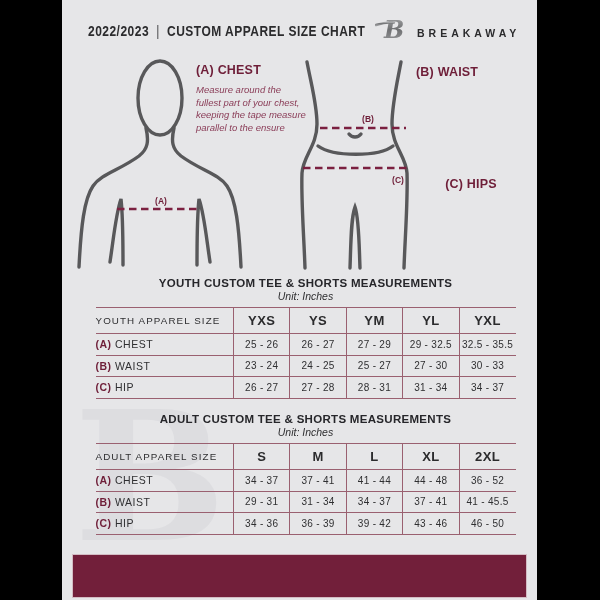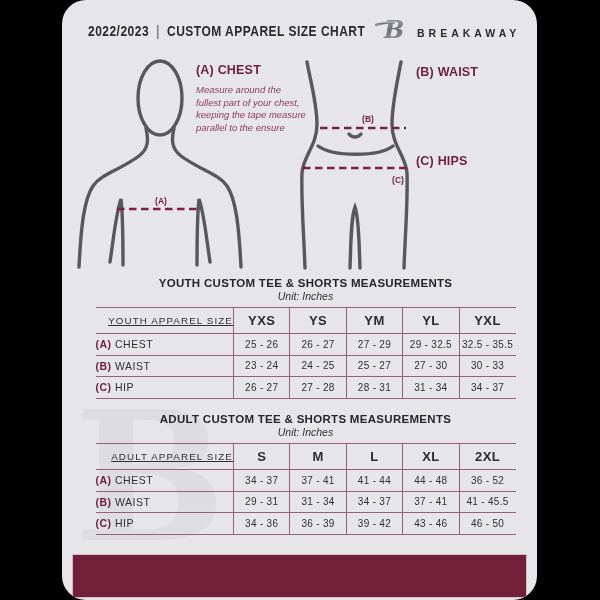--- a/index.html
+++ b/index.html
@@ -1,18 +1,18 @@
 <!DOCTYPE html>
 <html><head>
 <meta charset="utf-8">
 <style>
   html,body{margin:0;padding:0;background:#000;}
   .stage{position:relative;width:600px;height:600px;background:#000;overflow:hidden;
          font-family:"Liberation Sans",sans-serif;}
-  .page{position:absolute;left:62px;top:0;width:475px;height:600px;background:#e6e6e8;overflow:hidden;border-radius:24px;}
+  .page{position:absolute;left:62px;top:0;width:475px;height:600px;background:#e6e6e8;overflow:hidden;}
 
   
   .header-title{position:absolute;left:26px;top:22px;white-space:nowrap;
     font-weight:bold;font-size:15px;color:#2b2b2d;letter-spacing:.6px;
     transform:scaleX(.8);transform-origin:0 0;}
   .header-title .divider{margin:0 9px;font-weight:normal;color:#4a4a4c;}
   .brand{position:absolute;left:313px;top:15px;display:flex;align-items:center;}
   .logo{width:30px;height:28px;}
   .brand-name{font-weight:bold;font-size:10.5px;letter-spacing:4px;color:#2b2b2d;margin-left:12px;margin-top:8px;}
 
@@ -20,41 +20,41 @@
   .fig{position:absolute;}
   .fig-torso{left:6px;top:55px;}
   .fig-lower{left:233px;top:60px;}
   .outline{fill:none;stroke:#58585a;stroke-width:3.4;stroke-linecap:round;}
   .dash{fill:none;stroke:#7b2040;stroke-width:2.6;stroke-dasharray:7.5 4.5;}
   .marker{font-family:"Liberation Sans",sans-serif;font-weight:bold;font-size:8.5px;fill:#6e1e38;}
 
   .mtext{position:absolute;width:110px;}
   .mtext.chest{left:134px;top:63px;}
   .mtext.waist{left:354px;top:65px;}
-  .mtext.hips{left:354px;top:154px;}
+  .mtext.hips{left:354px;top:177px;text-align:center;}
   .mhead{font-weight:bold;font-size:12.5px;color:#6e1e38;letter-spacing:.2px;margin-bottom:7px;}
   .mdesc{font-style:italic;font-size:9.5px;line-height:12.5px;color:#8a3c57;white-space:pre-line;}
 
   
   .watermark{position:absolute;left:12px;top:392px;z-index:0;
     font-family:"DejaVu Serif",serif;font-weight:bold;font-size:180px;line-height:170px;
     color:#d7d7db;opacity:.55;}
 
   
   .section{position:absolute;left:6px;width:475px;z-index:1;}
   .section.youth{top:276px;}
   .section.adult{top:412px;}
   .tbl-title{text-align:center;font-weight:bold;font-size:11.5px;color:#26262a;letter-spacing:.3px;line-height:14px;}
   .tbl-unit{text-align:center;font-style:italic;font-size:10.5px;color:#2f2f31;line-height:13px;}
   table.size-table{border-collapse:collapse;table-layout:fixed;width:420px;margin:4px auto 0 auto;background:transparent;}
   table.size-table th,table.size-table td{border-top:1.5px solid #9a6070;padding:0;}
   table.size-table tr:last-child td{border-bottom:1.5px solid #9a6070;}
   table.size-table th+th, table.size-table td+td{border-left:1.5px solid #9a6070;}
   th.size-col{font-weight:bold;font-size:13px;color:#2b2b2d;height:25px;text-align:center;letter-spacing:.4px;}
-  th.label-col{font-weight:normal;font-size:9.8px;color:#2f2f31;letter-spacing:1.1px;text-align:right;padding-left:14px;height:25px;text-decoration:underline;}
+  th.label-col{font-weight:normal;font-size:9.8px;color:#2f2f31;letter-spacing:1.1px;text-align:left;padding-left:14px;height:25px;}
   td.row-label{font-size:10.5px;color:#2f2f31;letter-spacing:.5px;text-align:left;padding-left:14px;height:20.5px;}
   td.row-label .pfx{font-weight:bold;color:#6e1e38;}
   td.val{font-size:10px;color:#2f2f31;text-align:center;height:20.5px;letter-spacing:.3px;}
 
   
   .footer-bar{position:absolute;left:10px;top:554px;width:453px;height:42px;
     background:#721f3a;border:1px solid #d3bcc3;z-index:2;}
 </style>
 </head>
 <body>

